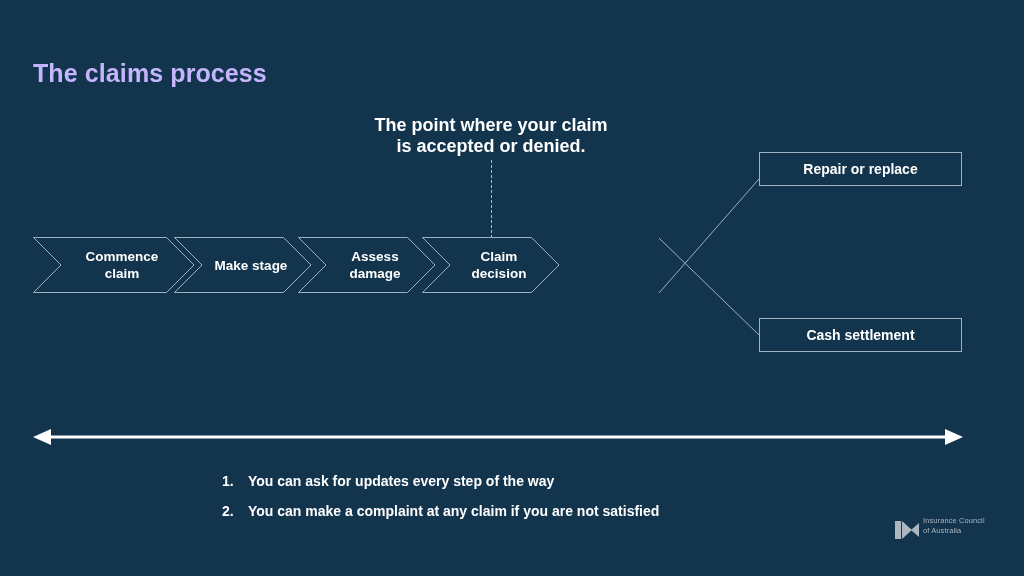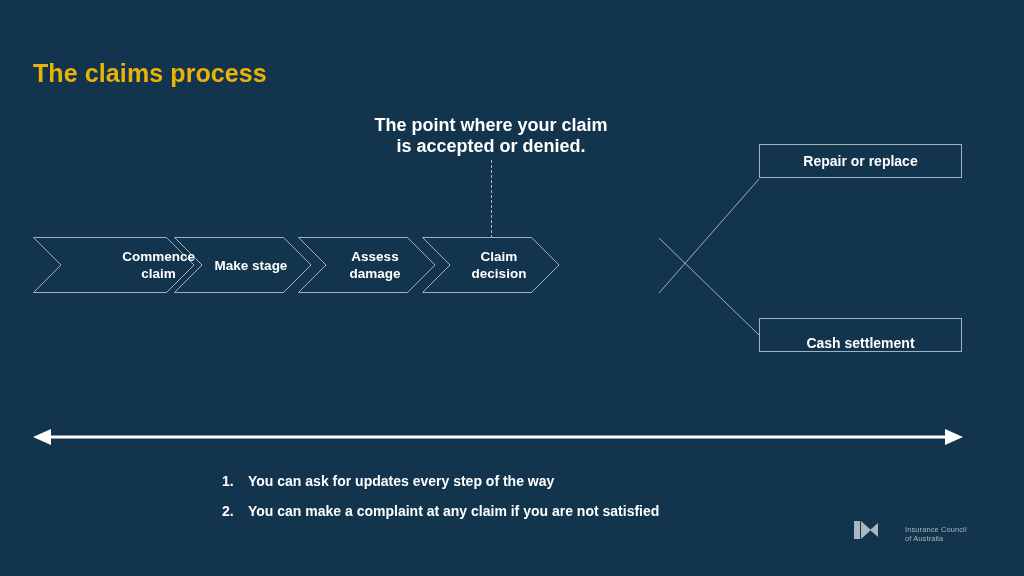--- a/index.html
+++ b/index.html
@@ -18,21 +18,21 @@
   }
 
   
   #title {
     position: absolute;
     left: 33px;
     top: 59px;
     font-size: 25px;
     font-weight: bold;
     letter-spacing: 0.1px;
-    color: #eab308;
+    color: #c4b5fd;
     white-space: nowrap;
   }
 
   
   #callout {
     position: absolute;
     left: 371px;
     top: 115px;
     width: 240px;
     text-align: center;
@@ -86,22 +86,22 @@
     align-items: center;
     justify-content: center;
     box-sizing: border-box;
   }
   .outbox .lbl {
     font-size: 14px;
     font-weight: bold;
     color: #ffffff;
     white-space: nowrap;
   }
-  #outbox-repair { top: 144px; }
-  #outbox-cash   { top: 318px; align-items: flex-end; }
+  #outbox-repair { top: 152px; }
+  #outbox-cash   { top: 318px; }
 
   
   #timeline-arrow { position: absolute; left: 0; top: 0; }
 
   
   #notes {
     position: absolute;
     left: 222px;
     top: 466px;
     width: 600px;
@@ -113,46 +113,46 @@
     font-weight: bold;
     line-height: 30px;
     color: #ffffff;
     white-space: nowrap;
   }
   .note .num { width: 26px; flex: none; }
 
   
   #logo {
     position: absolute;
-    left: 852px;
+    left: 893px;
     top: 516px;
     display: flex;
-    align-items: flex-end;
-    gap: 25px;
+    align-items: flex-start;
+    gap: 2px;
   }
   #logo-mark { width: 28px; height: 28px; flex: none; }
   #logo-text {
     font-size: 7.4px;
     line-height: 9.6px;
     color: #aab7c0;
     white-space: pre-line;
     letter-spacing: 0.15px;
   }
 </style>
 </head>
 <body>
 
 <div id="slide">
 
   <div id="title">The claims process</div>
 
   <div id="callout">The point where your claim is accepted or denied.</div>
   <div id="callout-line"></div>
 
-  <div class="chev" id="chev-0" style="left:33px; width:162px;justify-content:flex-end;">
+  <div class="chev" id="chev-0" style="left:33px; width:162px;">
     <svg width="162" height="56" viewBox="0 0 162 56">
       <path d="M0.5,0.5 L133.5,0.5 L161,28 L133.5,55.5 L0.5,55.5 L28,28 Z" fill="none" stroke="#9db1be" stroke-width="1"></path>
     </svg>
     <div class="lbl">Commence
 claim</div>
   </div>
 
   <div class="chev" id="chev-1" style="left:174px; width:138px;">
     <svg width="138" height="56" viewBox="0 0 138 56">
       <path d="M0.5,0.5 L109.5,0.5 L137,28 L109.5,55.5 L0.5,55.5 L28,28 Z" fill="none" stroke="#9db1be" stroke-width="1"></path>

